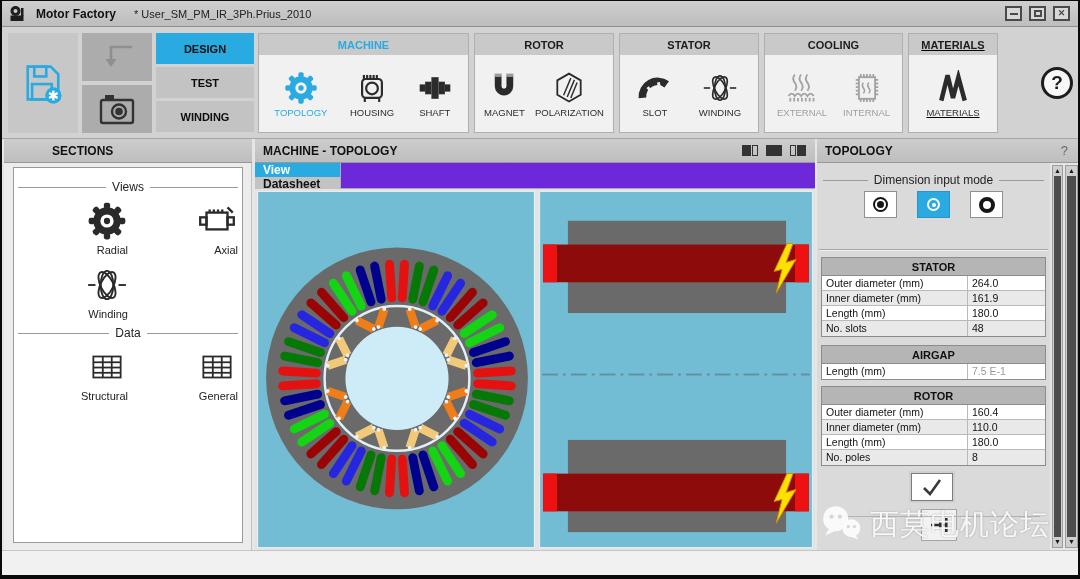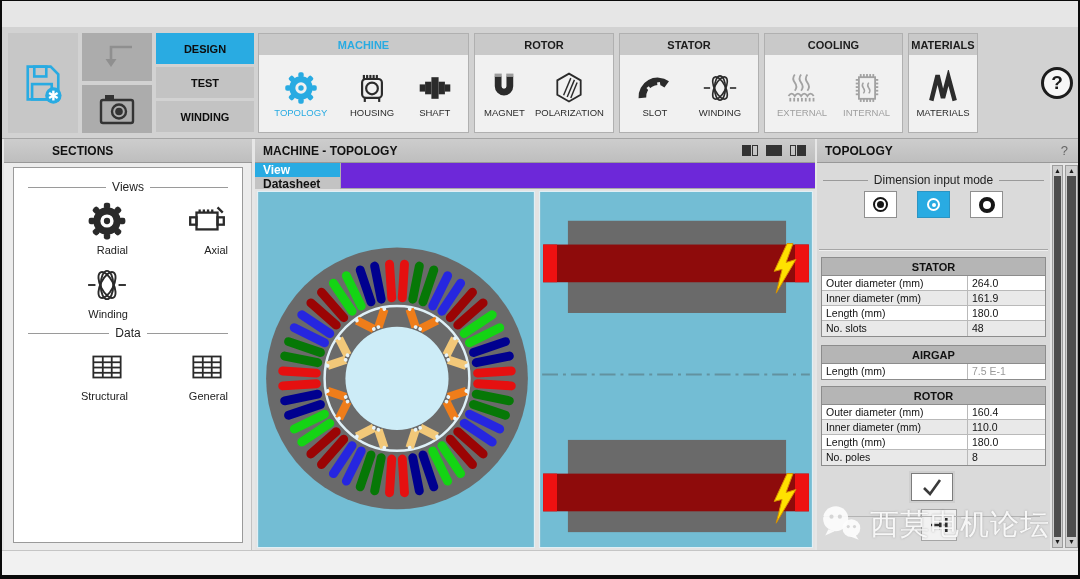--- a/index.html
+++ b/index.html
@@ -35,21 +35,21 @@
   .tb-item span{font-size:9.5px;color:#2b2b2b;}
   .tb-item.active span{color:#29abe2;}
   .tb-item.disabled span{color:#9f9f9f;}
   .help-btn{position:absolute;left:1039px;top:40px;width:32px;height:32px;border:3px solid #1c1c1c;border-radius:50%;display:flex;align-items:center;justify-content:center;font-size:19px;font-weight:bold;color:#1c1c1c;background:#f7f7f7;cursor:pointer;}
 
   
   .panel-header{position:absolute;height:24px;background:linear-gradient(#cdcdcd,#bebebe);border-bottom:1px solid #989898;display:flex;align-items:center;padding:0 8px;font-size:12px;font-weight:bold;color:#111;}
 
   
   .sections-body{position:absolute;left:2px;top:162px;width:248px;height:387px;background:#ececec;border-right:1px solid #c2c2c2;}
-  .sections-box{position:absolute;left:9px;top:4px;width:230px;height:376px;background:#ffffff;border:1px solid #9a9a9a;padding:8px 14px;}
+  .sections-box{position:absolute;left:9px;top:4px;width:230px;height:376px;background:#ffffff;border:1px solid #9a9a9a;padding:8px 4px;}
   .fs-label{display:flex;align-items:center;gap:6px;font-size:12px;color:#222;margin:4px 0 6px 0;}
   .fs-label:before,.fs-label:after{content:"";flex:1;border-top:1px solid #9a9a9a;}
   .sec-grid{display:grid;grid-template-columns:1fr 1fr;row-gap:8px;margin-bottom:6px;}
   .sec-item{display:flex;flex-direction:column;align-items:flex-end;gap:2px;cursor:pointer;}
   .sec-item span{font-size:11px;color:#222;}
 
   
   .split-icons{position:absolute;right:8px;top:5px;display:flex;gap:6px;}
   .tabbar{position:absolute;left:253px;top:162px;width:560px;height:26px;background:#6d28d9;border-bottom:1px solid #a8a8a8;display:flex;flex-direction:column;}
   .tab{width:86px;height:26px;display:flex;align-items:center;padding-left:8px;font-size:12px;font-weight:bold;background:#c3c3c3;color:#111;border-right:1px solid #afafaf;cursor:pointer;}
@@ -95,20 +95,43 @@
   .statusbar{position:absolute;left:0;top:549px;width:100%;height:25px;background:#f1f1f1;border-top:1px solid #c5c5c5;}
   .watermark{position:absolute;left:818px;top:500px;width:256px;height:48px;display:flex;align-items:center;gap:4px;z-index:50;pointer-events:none;}
   .watermark .wm-text{font-size:29px;color:rgba(253,253,253,0.92);text-shadow:0 0 2px rgba(110,110,110,0.55);letter-spacing:1px;white-space:nowrap;}
 </style>
 </head>
 <body>
 
 <div class="window">
  <div class="frame">
 
+  <div class="titlebar">
+    <svg width="20" height="20" viewBox="0 0 20 20" style="margin-left:6px">
+      <g fill="#1d1d1d">
+        <circle cx="7.5" cy="7" r="5"></circle>
+            <circle cx="7.5" cy="7" r="2" fill="#c8c8c8"></circle>
+        <rect x="2.5" y="11.5" width="13" height="5.5"></rect>
+            <rect x="13" y="4" width="2.5" height="8"></rect>
+      </g>
+    </svg>
+    <span class="appname">Motor Factory</span>
+    <span class="docname">* User_SM_PM_IR_3Ph.Prius_2010</span>
+    <div class="winbtns">
+      <div class="winbtn">
+            <div class="mini"></div>
+          </div>
+      <div class="winbtn">
+            <div class="maxi"></div>
+          </div>
+      <div class="winbtn">
+            <div class="clos">✕</div>
+          </div>
+    </div>
+  </div>
 
   <div class="toolbar">
     <div class="tbtn save" id="save-btn">
           <svg width="48" height="48" viewBox="0 0 44 44">
     <g stroke="#29abe2" stroke-width="2.4" fill="none">
       <path d="M8 7 h21 l7 7 v23 h-28 z"></path>
               <rect x="14" y="7" width="11" height="9"></rect>
               <rect x="12" y="23" width="18" height="14"></rect>
     </g>
     <circle cx="31.5" cy="33.5" r="7.5" fill="#29abe2"></circle>
@@ -287,21 +310,21 @@
                     <line x1="7.5" y1="27" x2="11" y2="27"></line>
                     <line x1="29" y1="27" x2="32.5" y2="27"></line>
                     <path d="M16 14 q-2.5 3 0 6 q2.5 3 0 6" stroke-width="1.6"></path>
                     <path d="M22 14 q-2.5 3 0 6 q2.5 3 0 6" stroke-width="1.6"></path>
                   </g>
                 </svg>
                 <span>INTERNAL</span>
               </div>
             </div>
           </div>
-          <div class="tb-group" style="width: 70px;">
+          <div class="tb-group" style="width: 90px; text-decoration: underline;">
             <div class="tb-group-header">MATERIALS</div>
             <div class="tb-group-body">
               <div class="tb-item ">
                 <svg width="36" height="36" viewBox="0 0 40 40">
                   <polyline points="7,34 14,6 20,31 26,8 33,34" stroke="#2b2b2b" stroke-width="5" fill="none" stroke-linejoin="miter"></polyline>
                 </svg>
                 <span>MATERIALS</span>
               </div>
             </div>
           </div>

